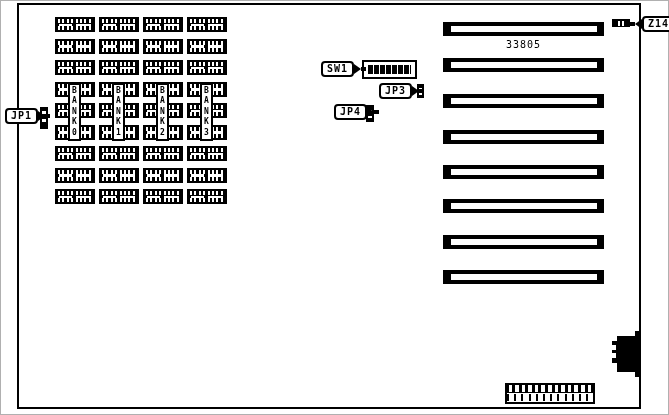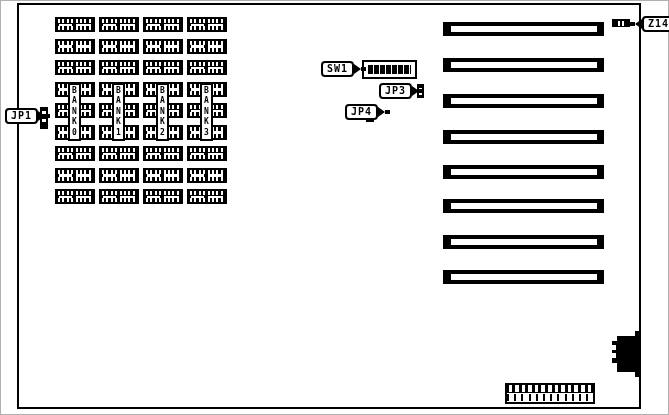--- a/index.html
+++ b/index.html
@@ -232,20 +232,21 @@
         <div class="stripe"></div>
       </div>
       <div class="slot" style="top: 235px;">
         <div class="stripe"></div>
       </div>
       <div class="slot" style="top: 270px;">
         <div class="stripe"></div>
       </div>
     </div>
 
+  <div class="part-number">33805</div>
 
   <div class="callout" style="left:5px;top:108px;">
     <span class="box">JP1</span>
     <span class="tri right"></span>
     <span class="bar"></span>
   </div>
   <div class="jumper" style="left:40px;top:107px;width:8px;height:22px;">
     <span class="hole" style="top:4px;"></span>
     <span class="hole" style="top:12px;"></span>
   </div>
@@ -262,21 +263,21 @@
   <div class="callout" style="left:379px;top:83px;">
     <span class="box">JP3</span>
     <span class="tri right"></span>
     <span class="bar"></span>
   </div>
   <div class="jumper" style="left:417px;top:84px;width:7px;height:14px;">
     <span class="hole" style="top:3.5px;height:2px;"></span>
     <span class="hole" style="top:8.5px;height:2px;"></span>
   </div>
 
-  <div class="callout" style="left:345px;top:104px;">
+  <div class="callout" style="left:334px;top:104px;">
     <span class="box">JP4</span>
     <span class="tri right"></span>
     <span class="bar"></span>
   </div>
   <div class="jumper" style="left:366px;top:105px;width:8px;height:17px;">
     <span class="hole" style="top:4.5px;height:2.5px;"></span>
     <span class="hole" style="top:10.5px;height:2.5px;"></span>
   </div>
 
   <div class="z14-chip">

